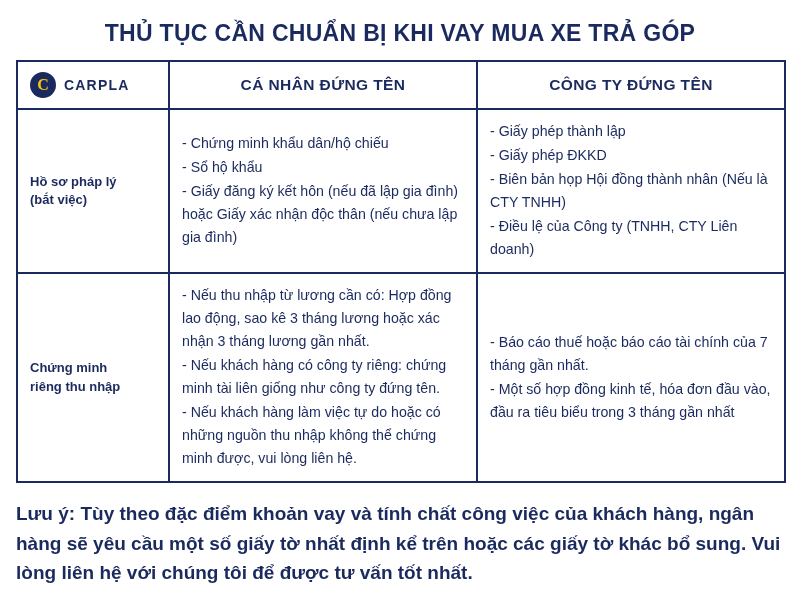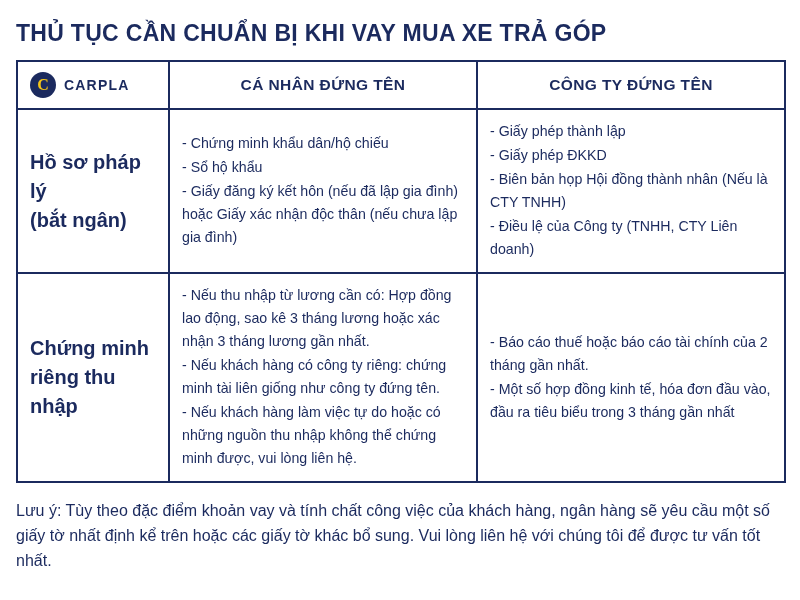--- a/index.html
+++ b/index.html
@@ -16,21 +16,21 @@
     overflow: hidden;
   }
   .page {
     width: 800px;
     height: 600px;
     padding: 14px 16px 10px 16px;
     display: flex;
     flex-direction: column;
   }
   .title {
-    text-align: left;
+    text-align: center;
     font-size: 23px;
     font-weight: bold;
     letter-spacing: 0.3px;
     color: #1b2a5e;
     margin: 6px 0 14px 0;
     line-height: 1.15;
   }
   table.matrix {
     width: 768px;
     border-collapse: collapse;
@@ -80,34 +80,34 @@
     font-family: "Liberation Serif", serif;
   }
   .brand-name {
     font-size: 14px;
     font-weight: bold;
     letter-spacing: 1.2px;
     color: #1b2a5e;
   }
   .row-label {
     font-weight: bold;
-    font-size: 20px;
+    font-size: 13px;
     line-height: 1.45;
   }
   .cell-list {
     font-size: 14.2px;
     line-height: 1.62;
   }
   .cell-list .li {
     margin: 0 0 1px 0;
   }
   .note {
     margin-top: 16px;
-    font-size: 16px;
-    font-weight: normal;
+    font-size: 19px;
+    font-weight: bold;
     line-height: 1.55;
     color: #1b2a5e;
     width: 768px;
   }
   .mid { vertical-align: middle; }
 </style>
 </head>
 <body>
 
 <div class="page">
@@ -130,21 +130,21 @@
             <span class="brand-name">CARPLA</span>
           </div>
         </td>
         <td class="head-cell">CÁ NHÂN ĐỨNG TÊN</td>
         <td class="head-cell">CÔNG TY ĐỨNG TÊN</td>
       </tr>
 
       <tr>
         <td class="row-label mid">
           <div>Hồ sơ pháp lý</div>
-          <div>(bắt ngân)</div>
+          <div>(bắt việc)</div>
         </td>
         <td class="cell-list mid">
           <div class="li">- Chứng minh khẩu dân/hộ chiếu</div>
           <div class="li">- Sổ hộ khẩu</div>
           <div class="li">- Giấy đăng ký kết hôn (nếu đã lập gia đình) hoặc Giấy xác nhận độc thân (nếu chưa lập gia đình)</div>
         </td>
         <td class="cell-list mid">
           <div class="li">- Giấy phép thành lập</div>
           <div class="li">- Giấy phép ĐKKD</div>
           <div class="li">- Biên bản họp Hội đồng thành nhân (Nếu là CTY TNHH)</div>
@@ -156,21 +156,21 @@
         <td class="row-label mid">
           <div>Chứng minh</div>
           <div>riêng thu nhập</div>
         </td>
         <td class="cell-list mid">
           <div class="li">- Nếu thu nhập từ lương cần có: Hợp đồng lao động, sao kê 3 tháng lương hoặc xác nhận 3 tháng lương gần nhất.</div>
           <div class="li">- Nếu khách hàng có công ty riêng: chứng minh tài liên giống như công ty đứng tên.</div>
           <div class="li">- Nếu khách hàng làm việc tự do hoặc có những nguồn thu nhập không thể chứng minh được, vui lòng liên hệ.</div>
         </td>
         <td class="cell-list mid">
-          <div class="li">- Báo cáo thuế hoặc báo cáo tài chính của 2 tháng gần nhất.</div>
+          <div class="li">- Báo cáo thuế hoặc báo cáo tài chính của 7 tháng gần nhất.</div>
           <div class="li">- Một số hợp đồng kinh tế, hóa đơn đầu vào, đầu ra tiêu biểu trong 3 tháng gần nhất</div>
         </td>
       </tr>
     </tbody>
   </table>
 
   <div class="note">Lưu ý: Tùy theo đặc điểm khoản vay và tính chất công việc của khách hàng, ngân hàng sẽ yêu cầu một số giấy tờ nhất định kể trên hoặc các giấy tờ khác bổ sung. Vui lòng liên hệ với chúng tôi để được tư vấn tốt nhất.</div>
 
 </div>
 

